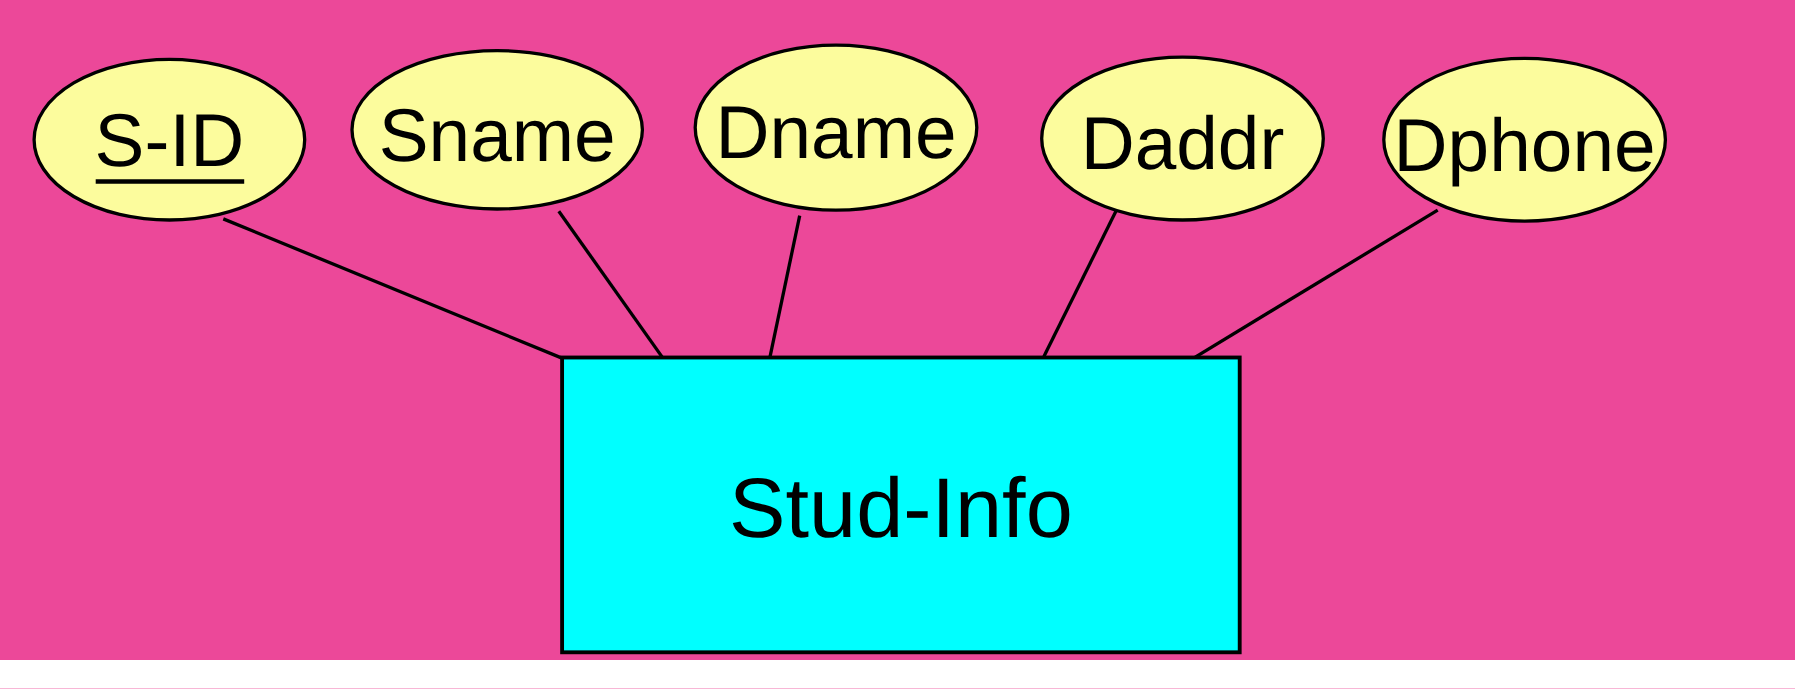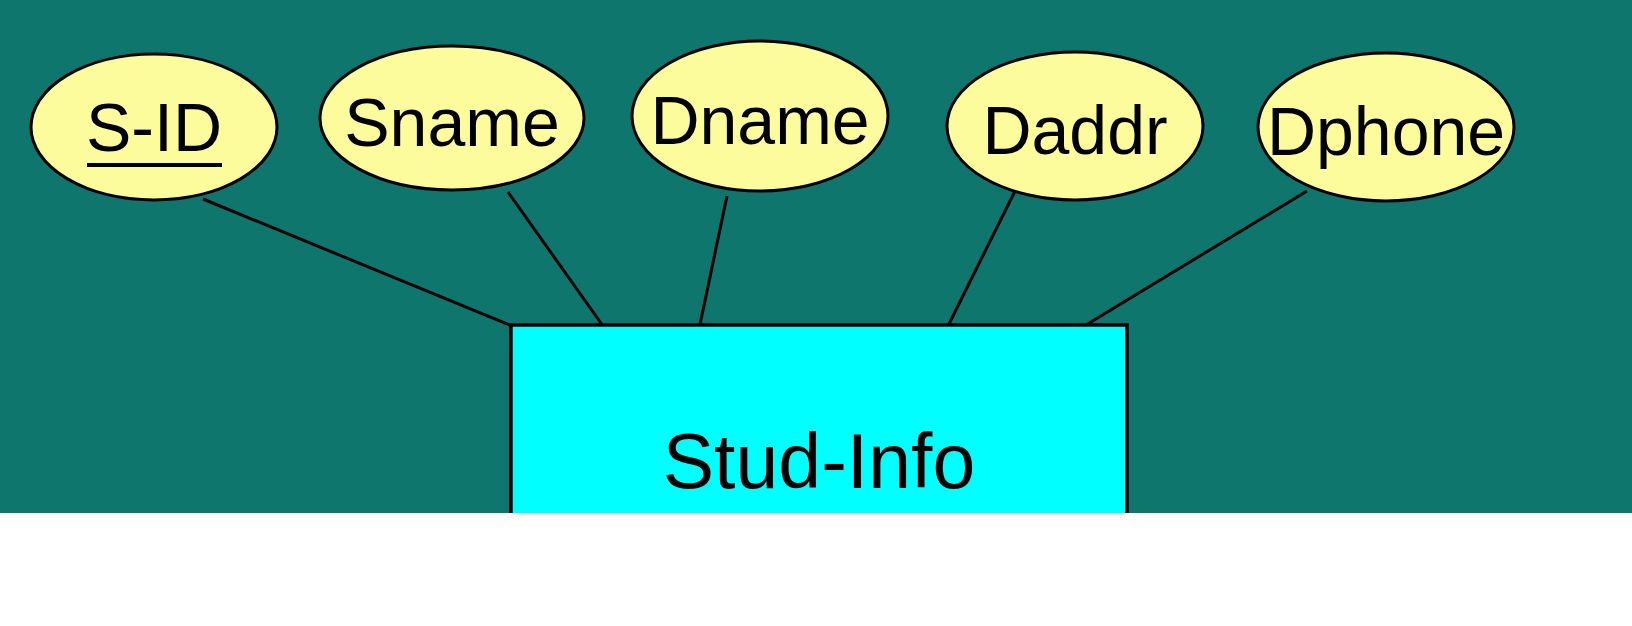--- a/index.html
+++ b/index.html
@@ -4,22 +4,22 @@
 <style>
   html, body {
     margin: 0;
     padding: 0;
     background: #FFFFFF;
     font-family: "Liberation Sans", "DejaVu Sans", sans-serif;
   }
   .canvas {
     position: relative;
     width: 1632px;
-    height: 513px;
-    background: #0f766e;
+    height: 600px;
+    background: #ec4899;
     overflow: hidden;
   }
   svg { display: block; }
   text {
     font-family: "Liberation Sans", "DejaVu Sans", sans-serif;
     fill: #000000;
   }
   .attr-label { font-size: 68px; }
   .entity-label { font-size: 77px; }
 </style>

